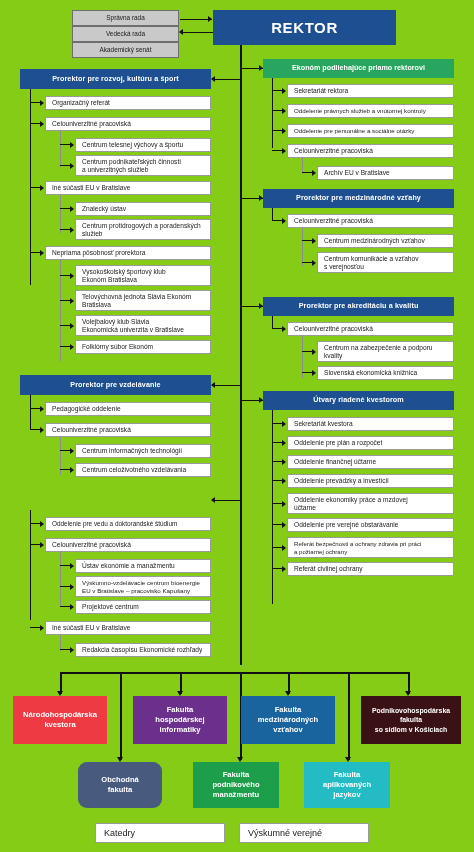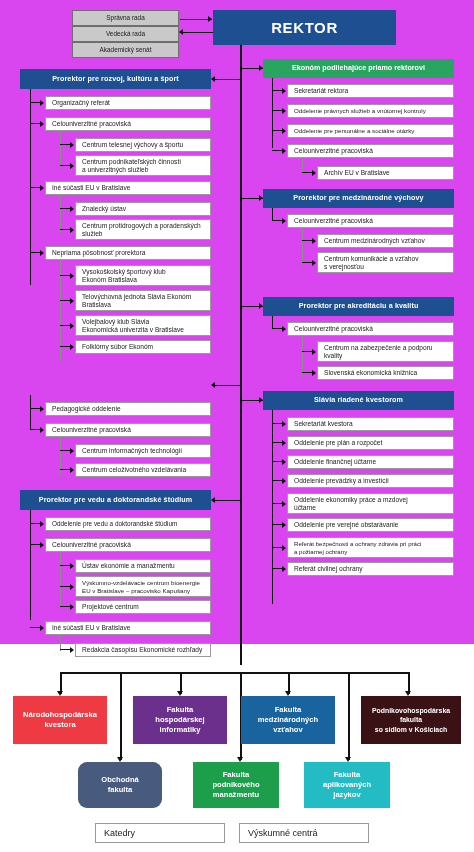--- a/index.html
+++ b/index.html
@@ -7,22 +7,22 @@
   html, body {
     width: 474px;
     height: 852px;
     background: #ffffff;
     font-family: "Liberation Sans", sans-serif;
     overflow: hidden;
   }
   #chart {
     position: relative;
     width: 474px;
-    height: 644px;
-    background: #d946ef;
+    height: 852px;
+    background: #84cc16;
   }
   
   .node {
     position: absolute;
     display: flex;
     align-items: center;
     line-height: 1.18;
   }
   .plain {
     background: #ffffff;
@@ -222,20 +222,23 @@
   <div class="arw" style="left:70px; top:322.5px;"></div>
 
   <div class="node plain" style="left:75px; top:340px; width:136px; height:14px;">
     <span>Folklórny súbor Ekonóm</span>
     </div>
   <div class="ln h" style="left:60px; top:346px; width:12px;"></div>
   <div class="arw" style="left:70px; top:343.5px;"></div>
 
   <div class="ln h" style="left:214px; top:385px; width:27px;"></div>
   <div class="arw left" style="left:211px; top:382px;"></div>
+  <div class="node hdr-blue" style="left:20px; top:375px; width:191px; height:20px;">
+    <span>Prorektor pre vzdelávanie</span>
+  </div>
   <div class="ln v" style="left:30px; top:395px; height:34px;"></div>
 
   <div class="node plain" style="left:45px; top:402px; width:166px; height:14px;">
     <span>Pedagogické oddelenie</span>
     </div>
   <div class="ln h" style="left:30px; top:408px; width:12px;"></div>
   <div class="arw" style="left:40px; top:405.5px;"></div>
 
   <div class="node plain" style="left:45px; top:423px; width:166px; height:14px;">
     <span>Celouniverzitné pracoviská</span>
@@ -251,23 +254,20 @@
   <div class="arw" style="left:70px; top:447.5px;"></div>
 
   <div class="node plain" style="left:75px; top:463px; width:136px; height:14px;">
     <span>Centrum celoživotného vzdelávania</span>
     </div>
   <div class="ln h" style="left:60px; top:469px; width:12px;"></div>
   <div class="arw" style="left:70px; top:466.5px;"></div>
 
   <div class="ln h" style="left:214px; top:500px; width:27px;"></div>
   <div class="arw left" style="left:211px; top:497px;"></div>
-  <div class="node hdr-blue" style="left:20px; top:490px; width:191px; height:20px;">
-    <span>Prorektor pre vedu a doktorandské štúdium</span>
-  </div>
   <div class="ln v" style="left:30px; top:510px; height:110px;"></div>
 
   <div class="node plain" style="left:45px; top:517px; width:166px; height:14px;">
     <span style="font-size:6.4px;">Oddelenie pre vedu a doktorandské štúdium</span>
     </div>
   <div class="ln h" style="left:30px; top:523px; width:12px;"></div>
   <div class="arw" style="left:40px; top:520.5px;"></div>
 
   <div class="node plain" style="left:45px; top:538px; width:166px; height:14px;">
     <span>Celouniverzitné pracoviská</span>
@@ -340,21 +340,21 @@
   <div class="ln grey-v" style="left:302px; top:158px; height:16px;"></div>
   <div class="node plain" style="left:317px; top:166px; width:137px; height:14px;">
     <span>Archív EU v Bratislave</span>
     </div>
   <div class="ln h" style="left:302px; top:172px; width:12px;"></div>
   <div class="arw" style="left:312px; top:169.5px;"></div>
 
   <div class="ln h" style="left:241px; top:198px; width:22px;"></div>
   <div class="arw" style="left:259px; top:195px;"></div>
   <div class="node hdr-blue" style="left:263px; top:189px; width:191px; height:19px;">
-    <span>Prorektor pre medzinárodné výchovy</span>
+    <span>Prorektor pre medzinárodné vzťahy</span>
   </div>
   <div class="ln v" style="left:272px; top:208px; height:13px;"></div>
 
   <div class="node plain" style="left:287px; top:214px; width:167px; height:14px;">
     <span>Celouniverzitné pracoviská</span>
     </div>
   <div class="ln h" style="left:272px; top:220px; width:12px;"></div>
   <div class="arw" style="left:282px; top:217.5px;"></div>
 
   <div class="ln grey-v" style="left:302px; top:228px; height:38px;"></div>
@@ -394,21 +394,21 @@
 
   <div class="node plain" style="left:317px; top:366px; width:137px; height:14px;">
     <span>Slovenská ekonomická knižnica</span>
     </div>
   <div class="ln h" style="left:302px; top:372px; width:12px;"></div>
   <div class="arw" style="left:312px; top:369.5px;"></div>
 
   <div class="ln h" style="left:241px; top:400px; width:22px;"></div>
   <div class="arw" style="left:259px; top:397px;"></div>
   <div class="node hdr-blue" style="left:263px; top:391px; width:191px; height:19px;">
-    <span>Slávia riadené kvestorom</span>
+    <span>Útvary riadené kvestorom</span>
   </div>
   <div class="ln v" style="left:272px; top:410px; height:194px;"></div>
 
   <div class="node plain" style="left:287px; top:417px; width:167px; height:14px;">
     <span>Sekretariát kvestora</span>
     </div>
   <div class="ln h" style="left:272px; top:423px; width:12px;"></div>
   <div class="arw" style="left:282px; top:420.5px;"></div>
 
   <div class="node plain" style="left:287px; top:436px; width:167px; height:14px;">
@@ -510,16 +510,16 @@
   <div class="node fac" style="left:304px; top:762px; width:86px; height:46px; background:#23bcc4;">
     <span style="white-space:pre-line;">Fakulta
 aplikovaných
 jazykov</span>
   </div>
 
   <div class="node bottombox" style="left:95px; top:823px; width:130px; height:20px;">
     <span>Katedry</span>
   </div>
   <div class="node bottombox" style="left:239px; top:823px; width:130px; height:20px;">
-    <span>Výskumné centrá</span>
+    <span>Výskumné verejné</span>
   </div>
 
 </div>
 
 </body></html>

